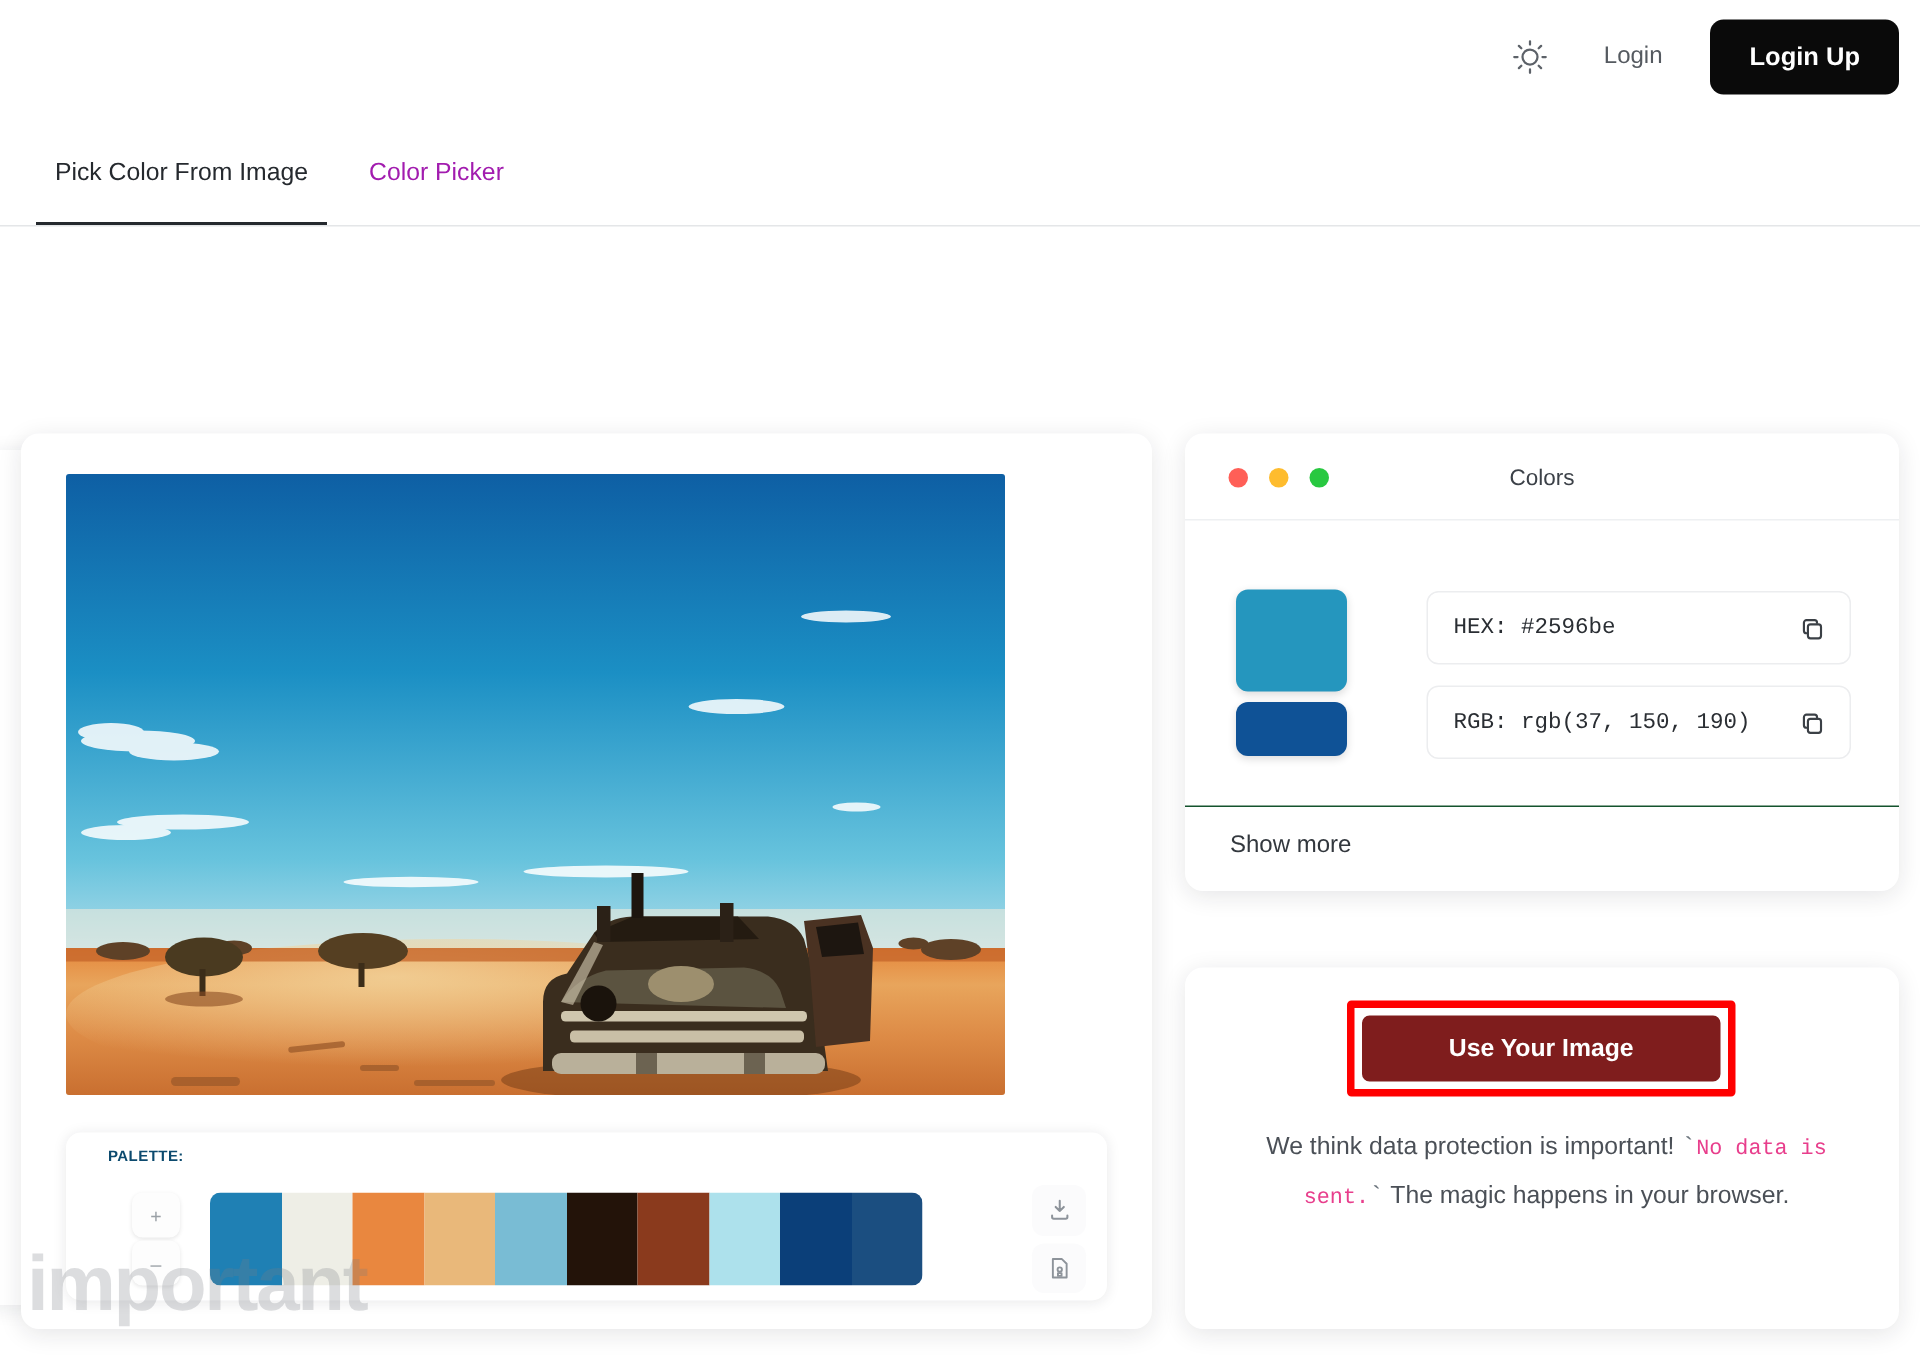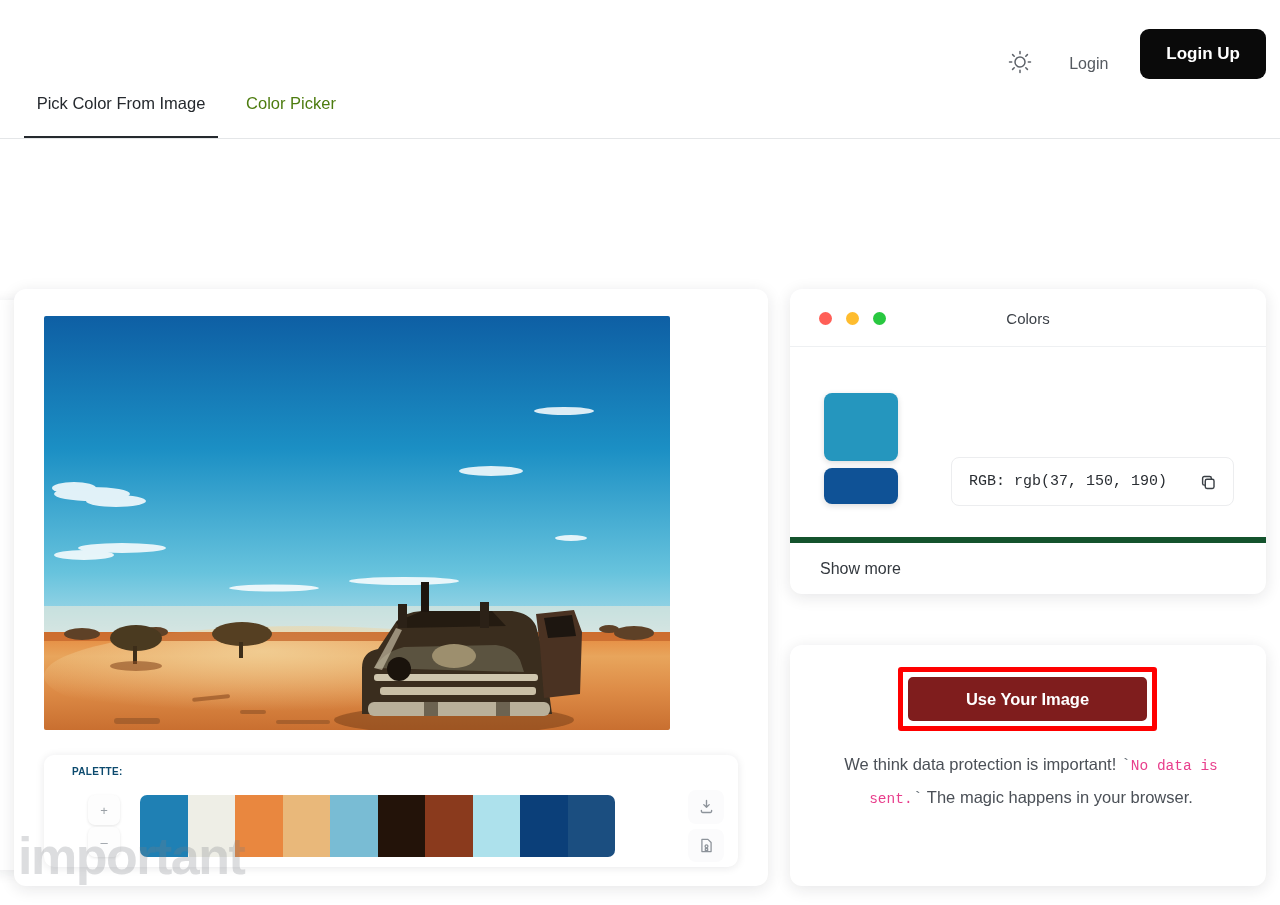--- a/index.html
+++ b/index.html
@@ -35,45 +35,45 @@
     display: flex; align-items: center;
     position: relative; z-index: 2;
   }
   .logo-text {
     color: #ffffff; font-size: 19px; font-weight: bold;
     letter-spacing: -0.2px; white-space: nowrap;
   }
   .logo-text .dotcom { font-size: 17px; }
 
   .header-right {
-    position: absolute; right: 14px; top: 29px;
-    display: flex; align-items: flex-end; gap: 22px;
+    position: absolute; right: 14px; top: 13px;
+    display: flex; align-items: center; gap: 22px;
   }
   .theme-toggle {
     width: 34px; height: 34px; display: flex;
     align-items: center; justify-content: center; cursor: pointer;
   }
   .login-link {
     font-size: 16px; color: #555a60; cursor: pointer; padding: 6px 10px;
   }
   .signup-btn {
     background: #0a0a0a; color: #fff; font-size: 17px; font-weight: bold;
     border: none; border-radius: 9px; padding: 0 26px; height: 50px;
     cursor: pointer; font-family: "Liberation Sans", sans-serif;
   }
 
   
   .tabs {
-    position: absolute; top: 84px; left: 0; width: 1280px; height: 55px;
+    position: absolute; top: 96px; left: 0; width: 1280px; height: 55px;
     border-bottom: 1px solid #e4e6e8;
   }
   .tab {
     position: absolute; top: 0; height: 54px;
     display: flex; align-items: flex-start; padding-top: 10px;
-    font-size: 16.5px; color: #4d7c0f; cursor: pointer;
+    font-size: 16.5px; color: #a21caf; cursor: pointer;
   }
   .tab.active { color: #25292e; border-bottom: 2.5px solid #25292e; }
   #tab-0 { left: 24px; width: 194px; justify-content: center; }
   #tab-1 { left: 242px; width: 98px; justify-content: center; }
 
   
   .hero-title {
     position: absolute; top: 197px; left: 0; width: 1280px;
     text-align: center; font-size: 40px; color: #141414;
     letter-spacing: -0.4px;
@@ -170,21 +170,21 @@
   .val-text {
     font-family: "Liberation Mono", monospace; font-size: 15px;
     color: #2a2e33; margin-left: 17px; white-space: nowrap; overflow: hidden;
   }
   .copy-btn {
     position: absolute; right: 12px; top: 11px;
     width: 26px; height: 26px; cursor: pointer;
     display: flex; align-items: center; justify-content: center;
   }
   .cp-foot {
-    position: relative; height: 56px; border-top: 6px solid #14532d;
+    position: relative; height: 56px; border-top: 1px solid #14532d;
   }
   .show-more {
     position: absolute; left: 30px; top: 17px;
     font-size: 16px; color: #33383e; cursor: pointer;
   }
 
   .use-panel {
     position: absolute; left: 790px; top: 645px; width: 476px; height: 241px;
     background: #fff; border-radius: 12px;
     box-shadow: 0 3px 16px rgba(25,30,40,0.11);
@@ -383,20 +383,29 @@
         <span style="background:#febc2e"></span>
         <span style="background:#28c840"></span>
       </div>
       <div class="cp-title">Colors</div>
     </div>
 
     <div class="cp-body">
       <div class="sw-big" style="background:#2596be"></div>
       <div class="sw-small" style="background:#0f5296"></div>
 
+      <div class="val-field" id="field-hex">
+        <span class="val-text">HEX: #2596be</span>
+        <span class="copy-btn">
+          <svg width="19" height="19" viewBox="0 0 20 20" fill="none" stroke="#3b4046" stroke-width="1.5" stroke-linejoin="round">
+            <rect x="6.6" y="6.6" width="9.2" height="9.8" rx="1.8"></rect>
+            <path d="M13 6.2V5.4a1.8 1.8 0 00-1.8-1.8H5.6A1.8 1.8 0 003.8 5.4v5.6a1.8 1.8 0 001.8 1.8h.8"></path>
+          </svg>
+        </span>
+      </div>
 
       <div class="val-field" id="field-rgb">
         <span class="val-text">RGB: rgb(37, 150, 190)</span>
         <span class="copy-btn">
           <svg width="19" height="19" viewBox="0 0 20 20" fill="none" stroke="#3b4046" stroke-width="1.5" stroke-linejoin="round">
             <rect x="6.6" y="6.6" width="9.2" height="9.8" rx="1.8"></rect>
             <path d="M13 6.2V5.4a1.8 1.8 0 00-1.8-1.8H5.6A1.8 1.8 0 003.8 5.4v5.6a1.8 1.8 0 001.8 1.8h.8"></path>
           </svg>
         </span>
       </div>

